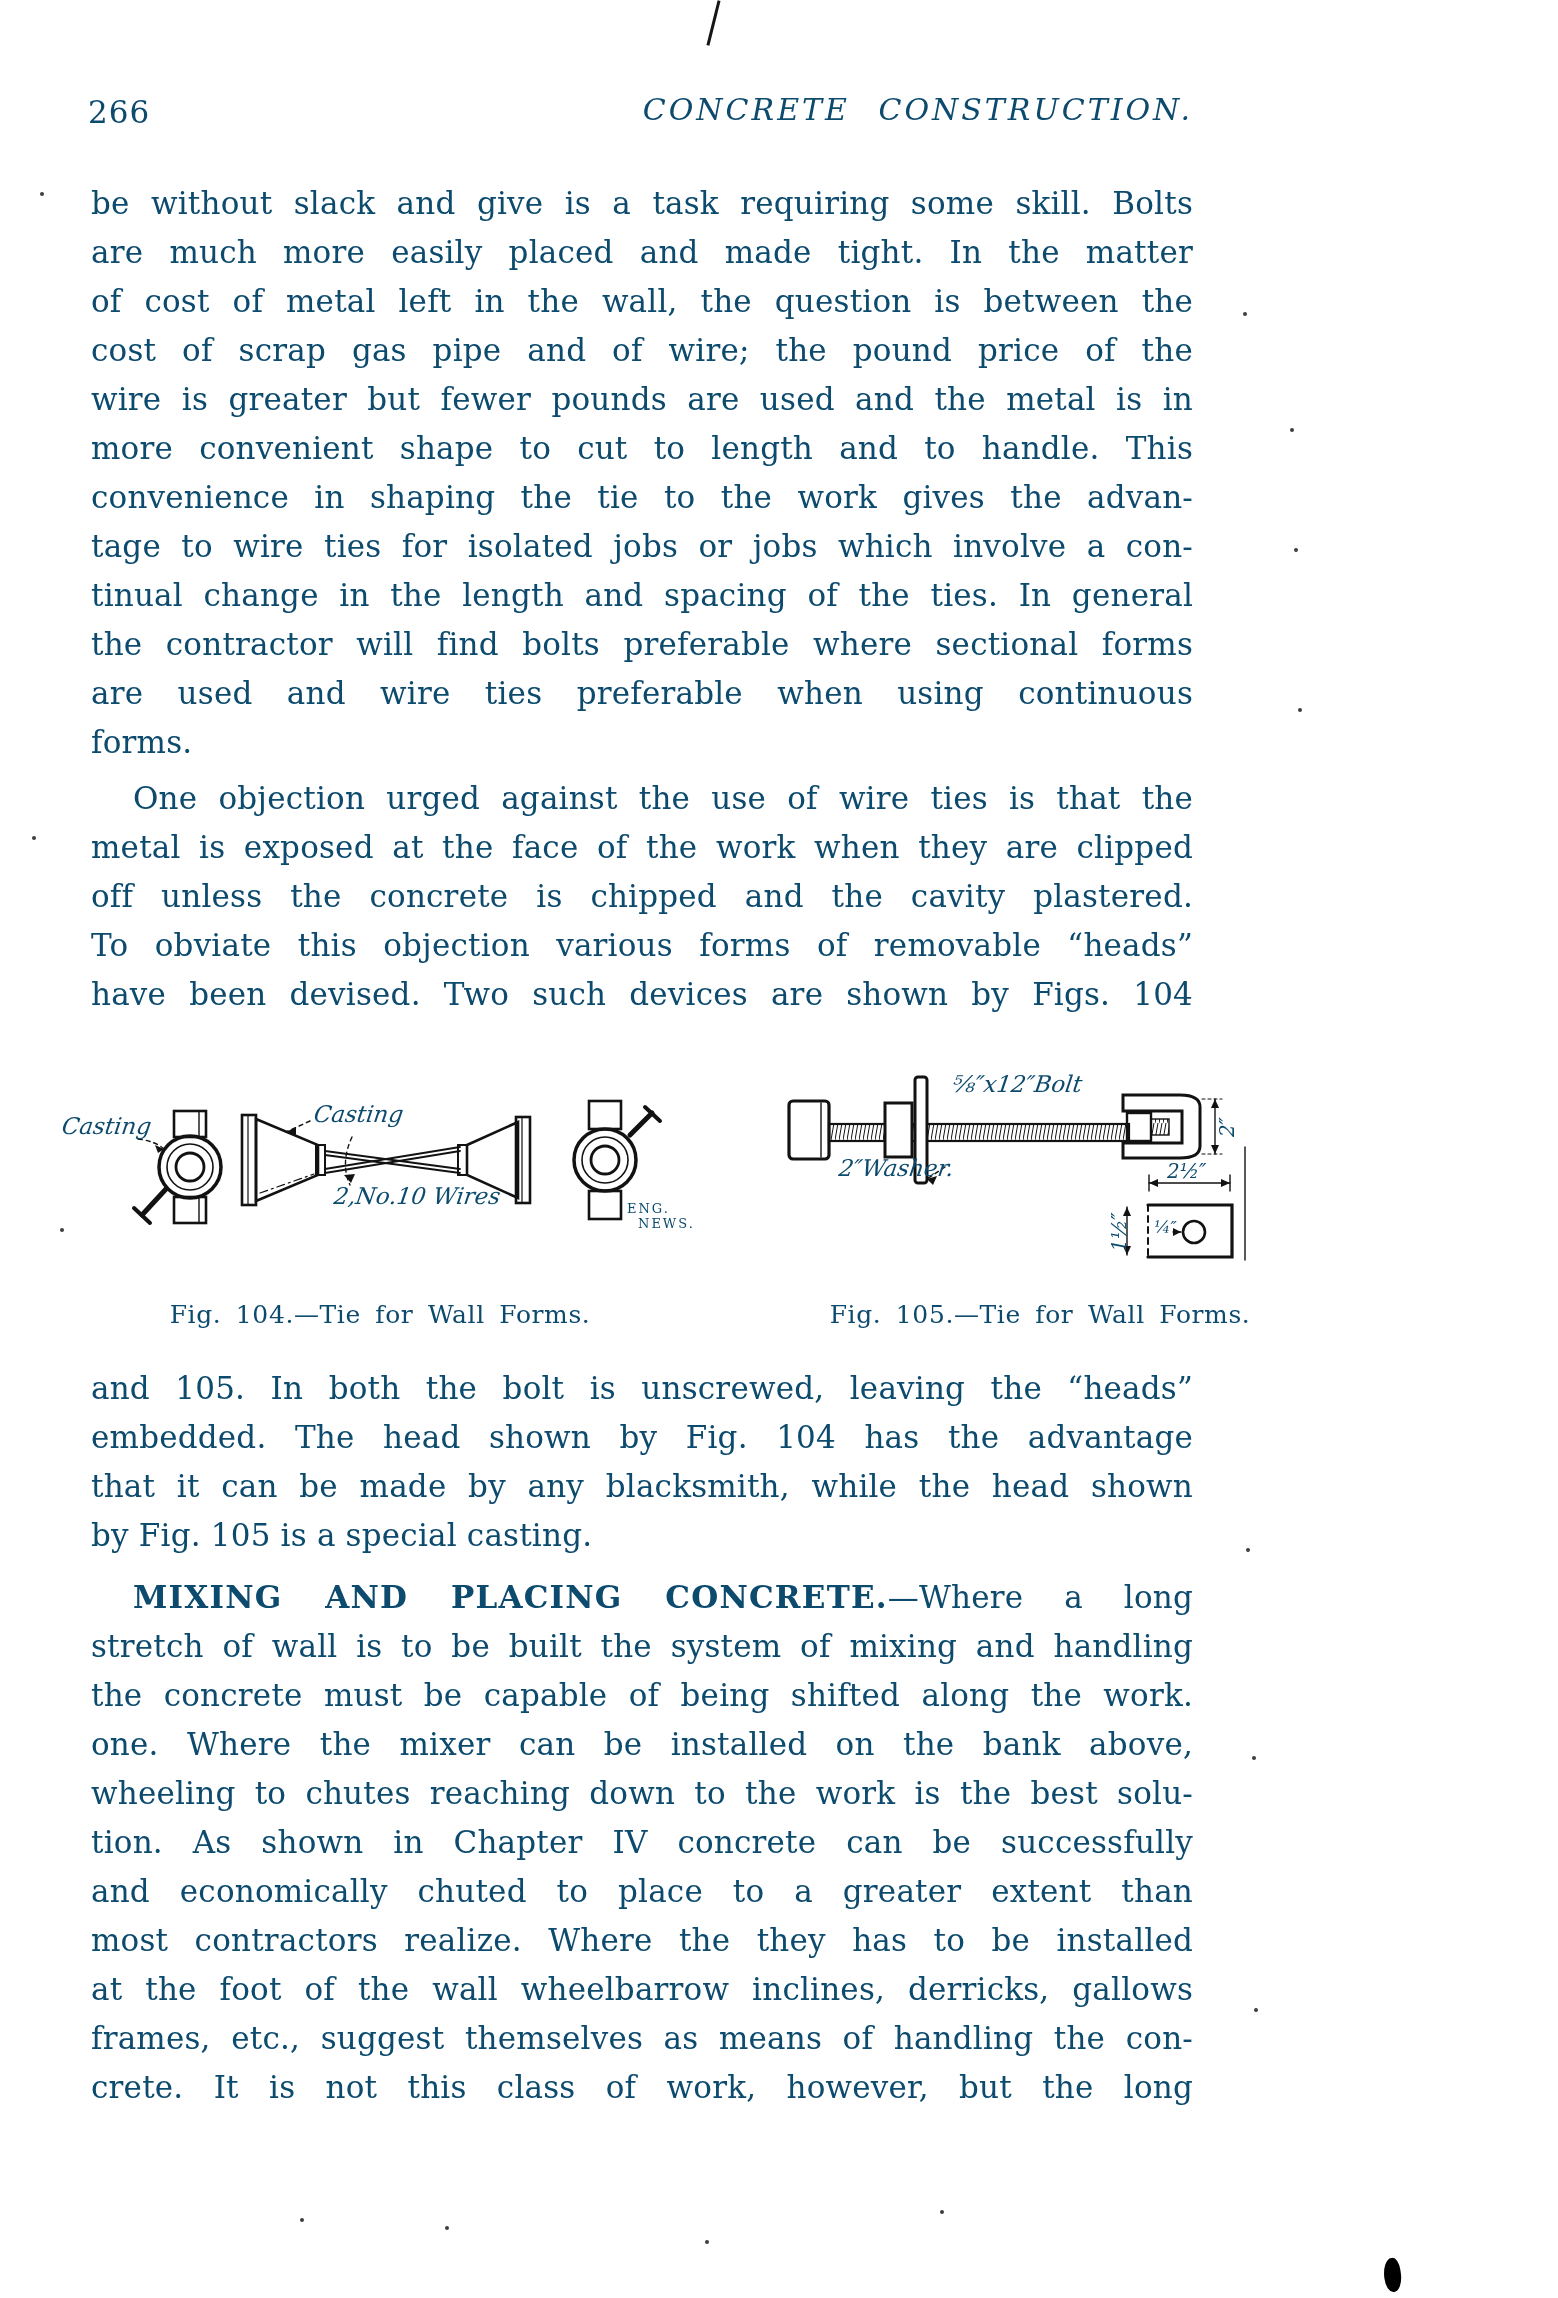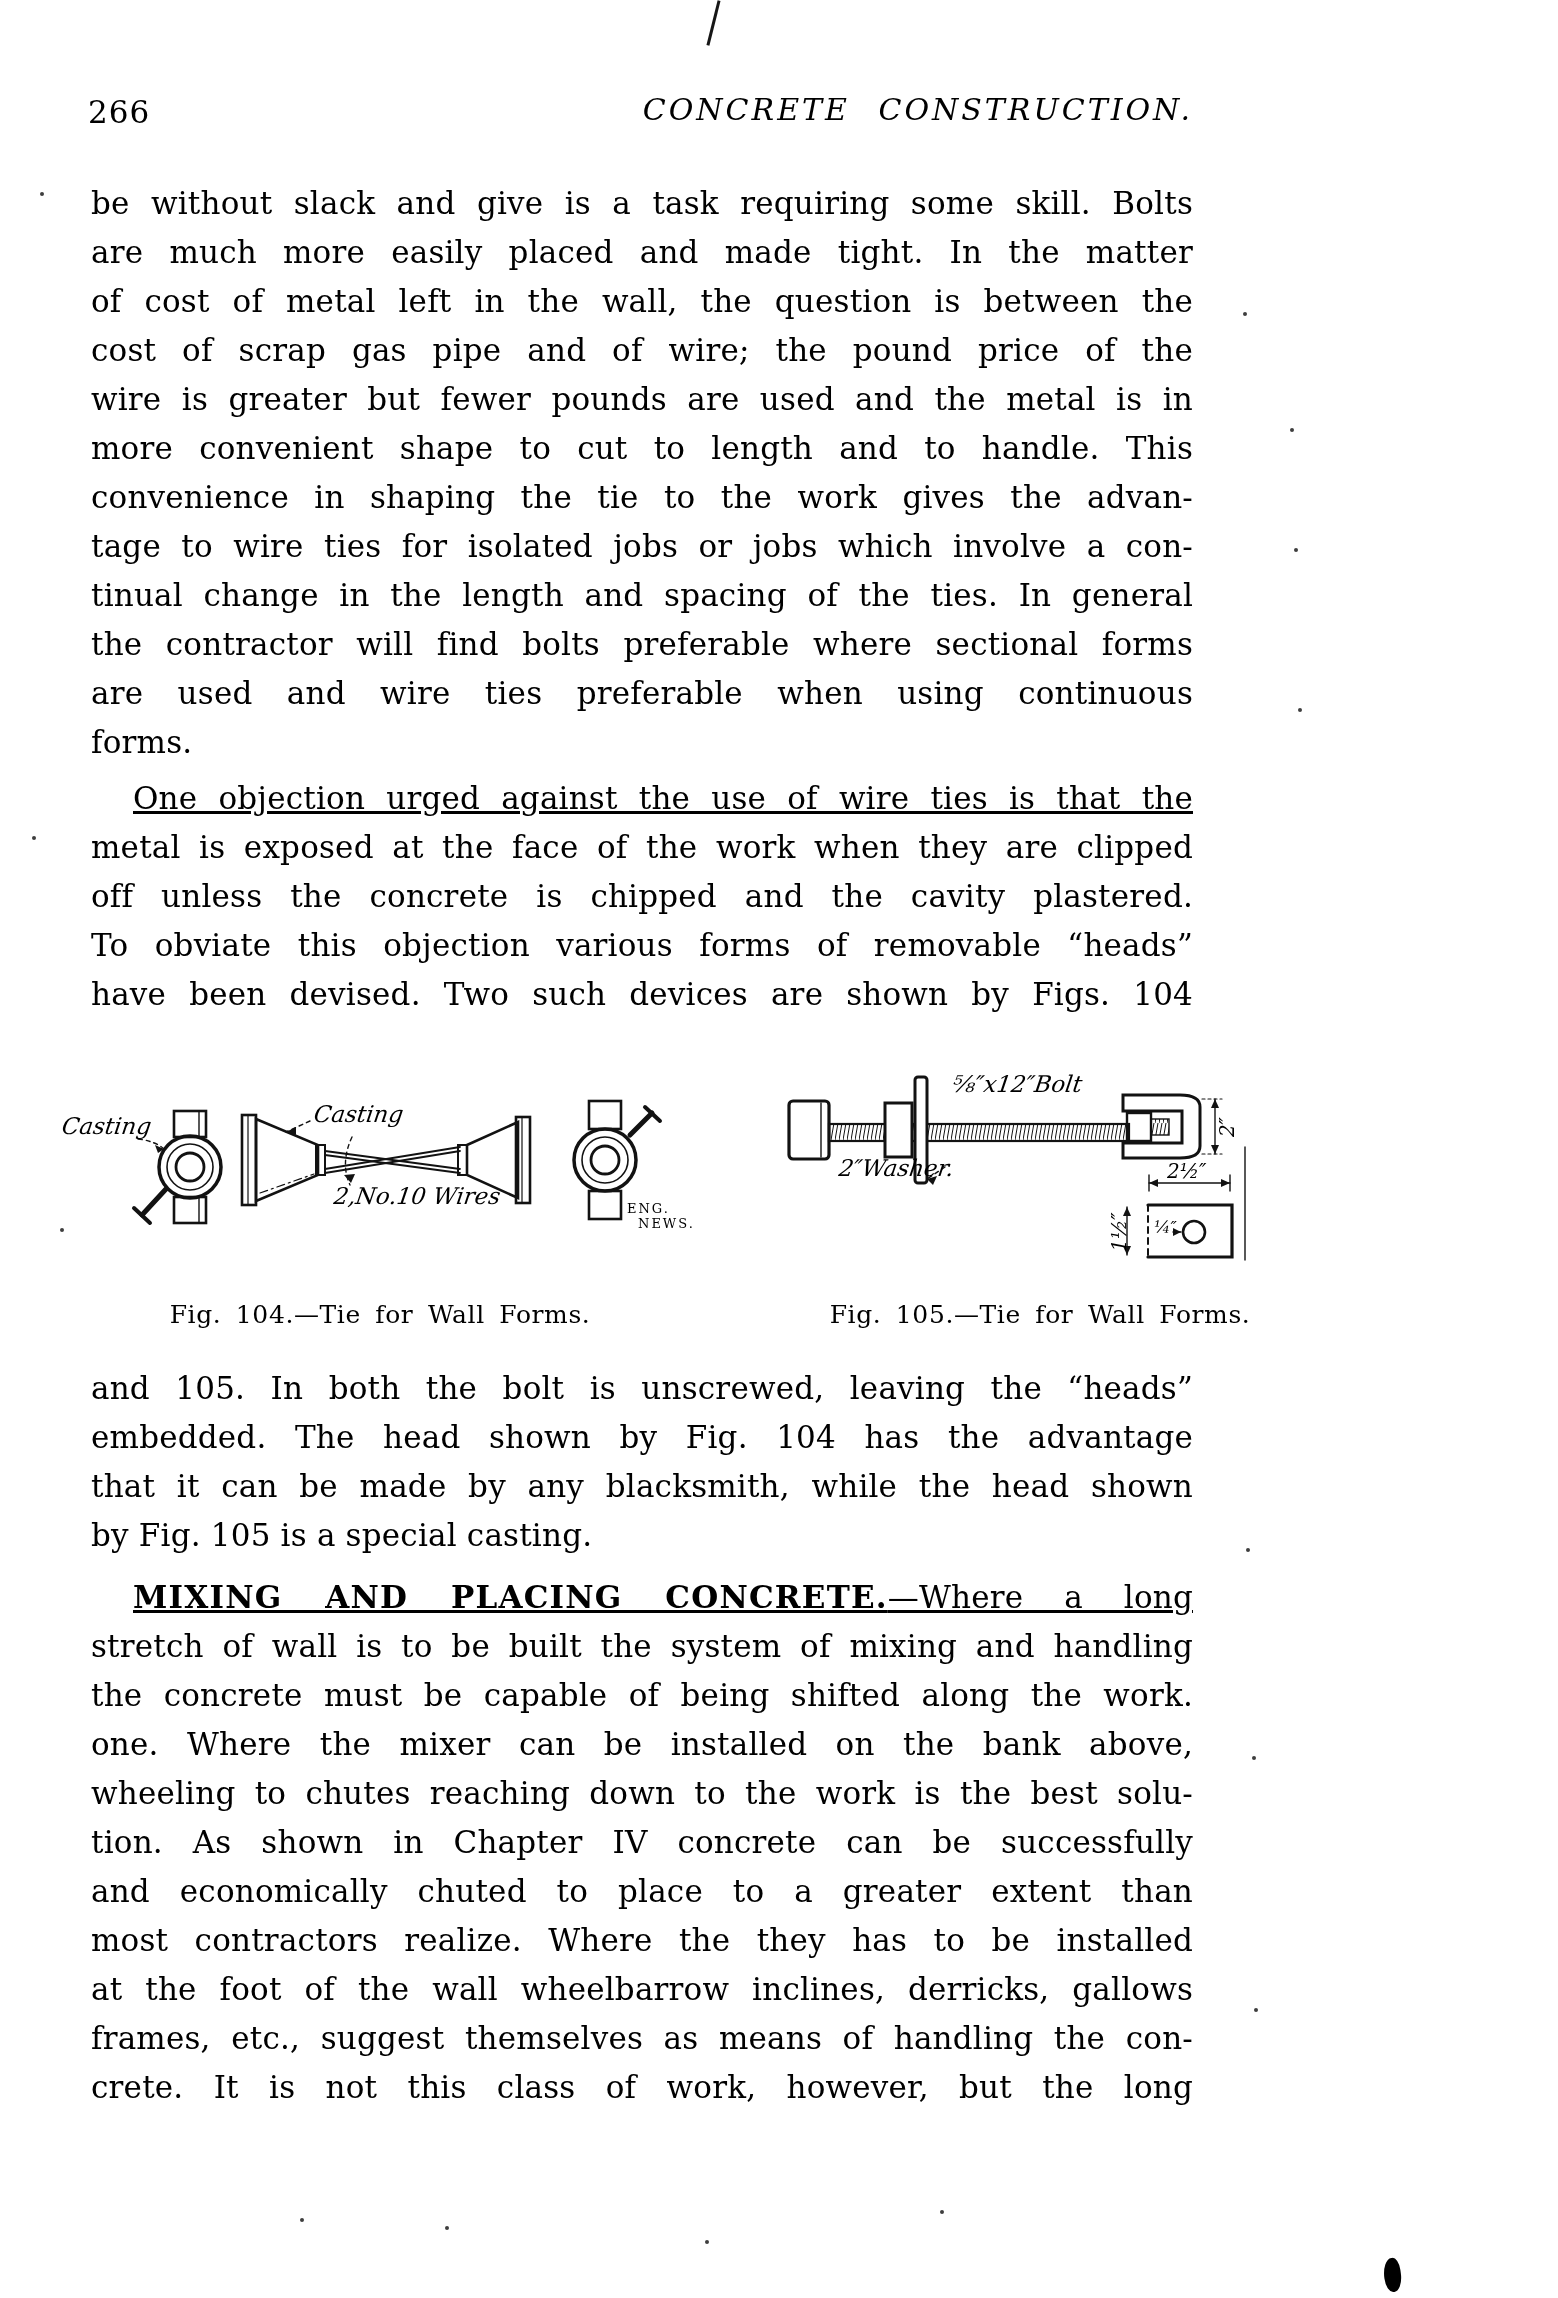--- a/index.html
+++ b/index.html
@@ -1,27 +1,27 @@
 <!DOCTYPE html>
 <html><head>
 <meta charset="utf-8">
 <style>
   html,body{margin:0;padding:0;background:#ffffff;}
   .page{position:relative;width:1434px;height:2298px;background:#fff;overflow:hidden;
-        font-family:"DejaVu Serif",serif;color:#000000;padding-left:7px;}
+        font-family:"DejaVu Serif",serif;color:#0c4a6e;padding-left:7px;}
   
   .pagenum{position:absolute;left:88px;top:94px;font-size:31px;letter-spacing:1px;}
   .runtitle{position:absolute;left:85px;top:92px;width:1108px;text-align:right;
             font-style:italic;font-size:30px;letter-spacing:3px;word-spacing:16px;}
   
   .para{position:absolute;left:85px;width:1108px;}
   .ln{height:49px;line-height:49px;font-size:31px;letter-spacing:.2px;
       text-align:justify;text-align-last:justify;white-space:normal;margin-left:6px;}
   .ln.last{text-align-last:left;}
-  .ln.indent{text-indent:42px;text-decoration:underline;}
+  .ln.indent{text-indent:42px;}
   .hd{font-weight:700;letter-spacing:1.2px;}
   
   .caption{position:absolute;top:1300px;width:570px;font-size:25px;text-align:center;
            letter-spacing:.6px;word-spacing:6px;}
   
   .fig{position:absolute;}
   .fig svg{position:absolute;left:0;top:0;}
   .fl{position:absolute;font-style:italic;font-size:23px;white-space:nowrap;
       transform:skewX(-8deg);}
   .credit{position:absolute;font-size:13px;letter-spacing:2px;font-style:normal;white-space:nowrap;}

